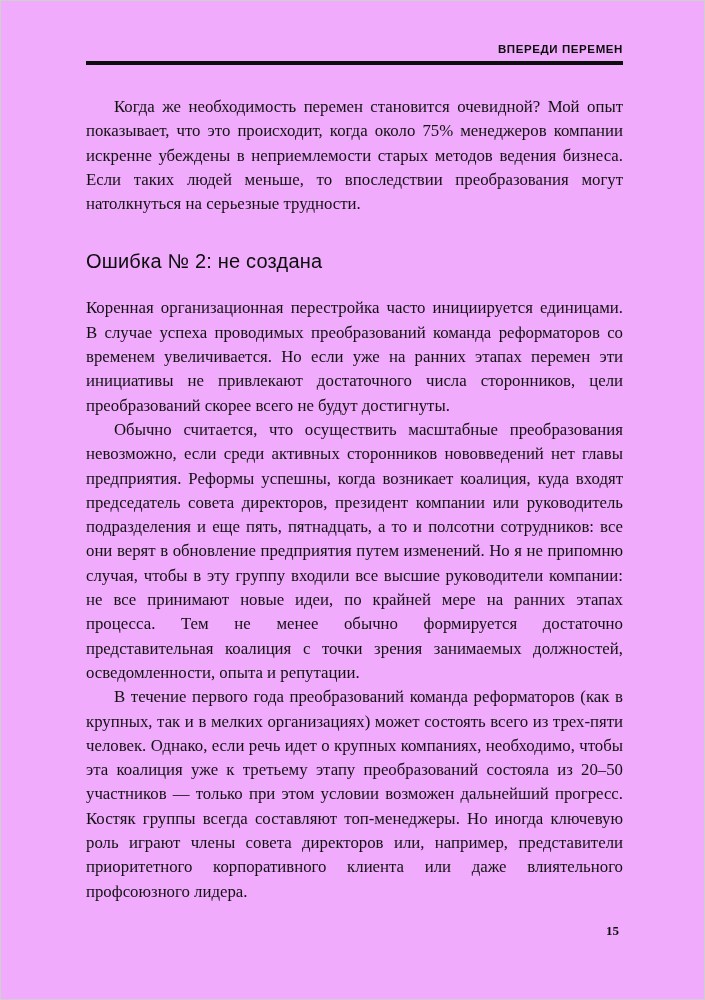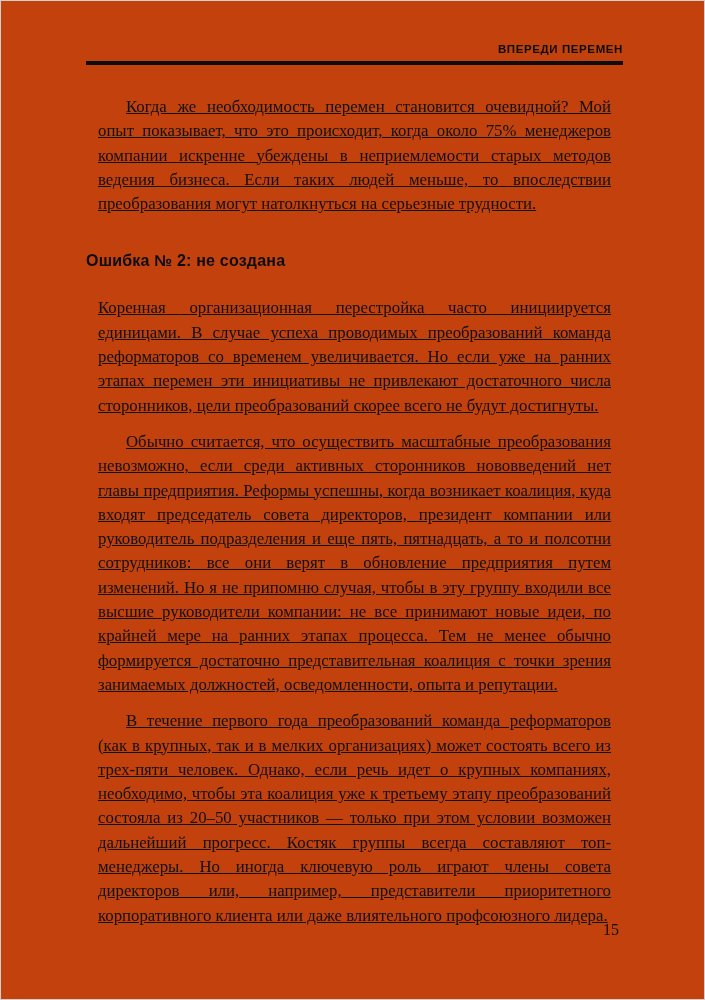--- a/index.html
+++ b/index.html
@@ -7,21 +7,21 @@
   html, body {
     background: #d8d8d8;
     font-family: "Liberation Serif", serif;
   }
 
   .page {
     position: relative;
     width: 705px;
     height: 1000px;
     margin: 0 auto;
-    background: #c2410c;
+    background: #f0abfc;
     border: 1px solid #cfcfcf;
     overflow: hidden;
     color: #111111;
   }
 
   .content {
     position: absolute;
     left: 85px;
     width: 537px;
     top: 0;
@@ -45,41 +45,41 @@
 
   .body-text {
     margin-top: 30px;
     font-size: 16.8px;
     line-height: 24.3px;
     text-align: justify;
     hyphens: auto;
     -webkit-hyphens: auto;
   }
 
-  .body-text p { margin: 12px; text-decoration: underline; }
+  .body-text p { margin: 0; }
   .body-text p.indent { text-indent: 28px; }
 
   .section-heading {
     font-family: "Liberation Sans", sans-serif;
-    font-weight: bold;
-    font-size: 16px;
+    font-weight: normal;
+    font-size: 20px;
     line-height: 26px;
     text-align: left;
     letter-spacing: 0.2px;
     margin: 32px 0 22px 0;
     color: #0d0d0d;
   }
 
   .page-number {
     position: absolute;
     right: 85px;
     bottom: 60px;
     font-family: "Liberation Serif", serif;
-    font-weight: normal;
-    font-size: 16px;
+    font-weight: bold;
+    font-size: 13px;
     color: #0d0d0d;
     text-align: center;
   }
 </style>
 </head>
 <body>
 
 <div class="page">
   <div class="content">
 

